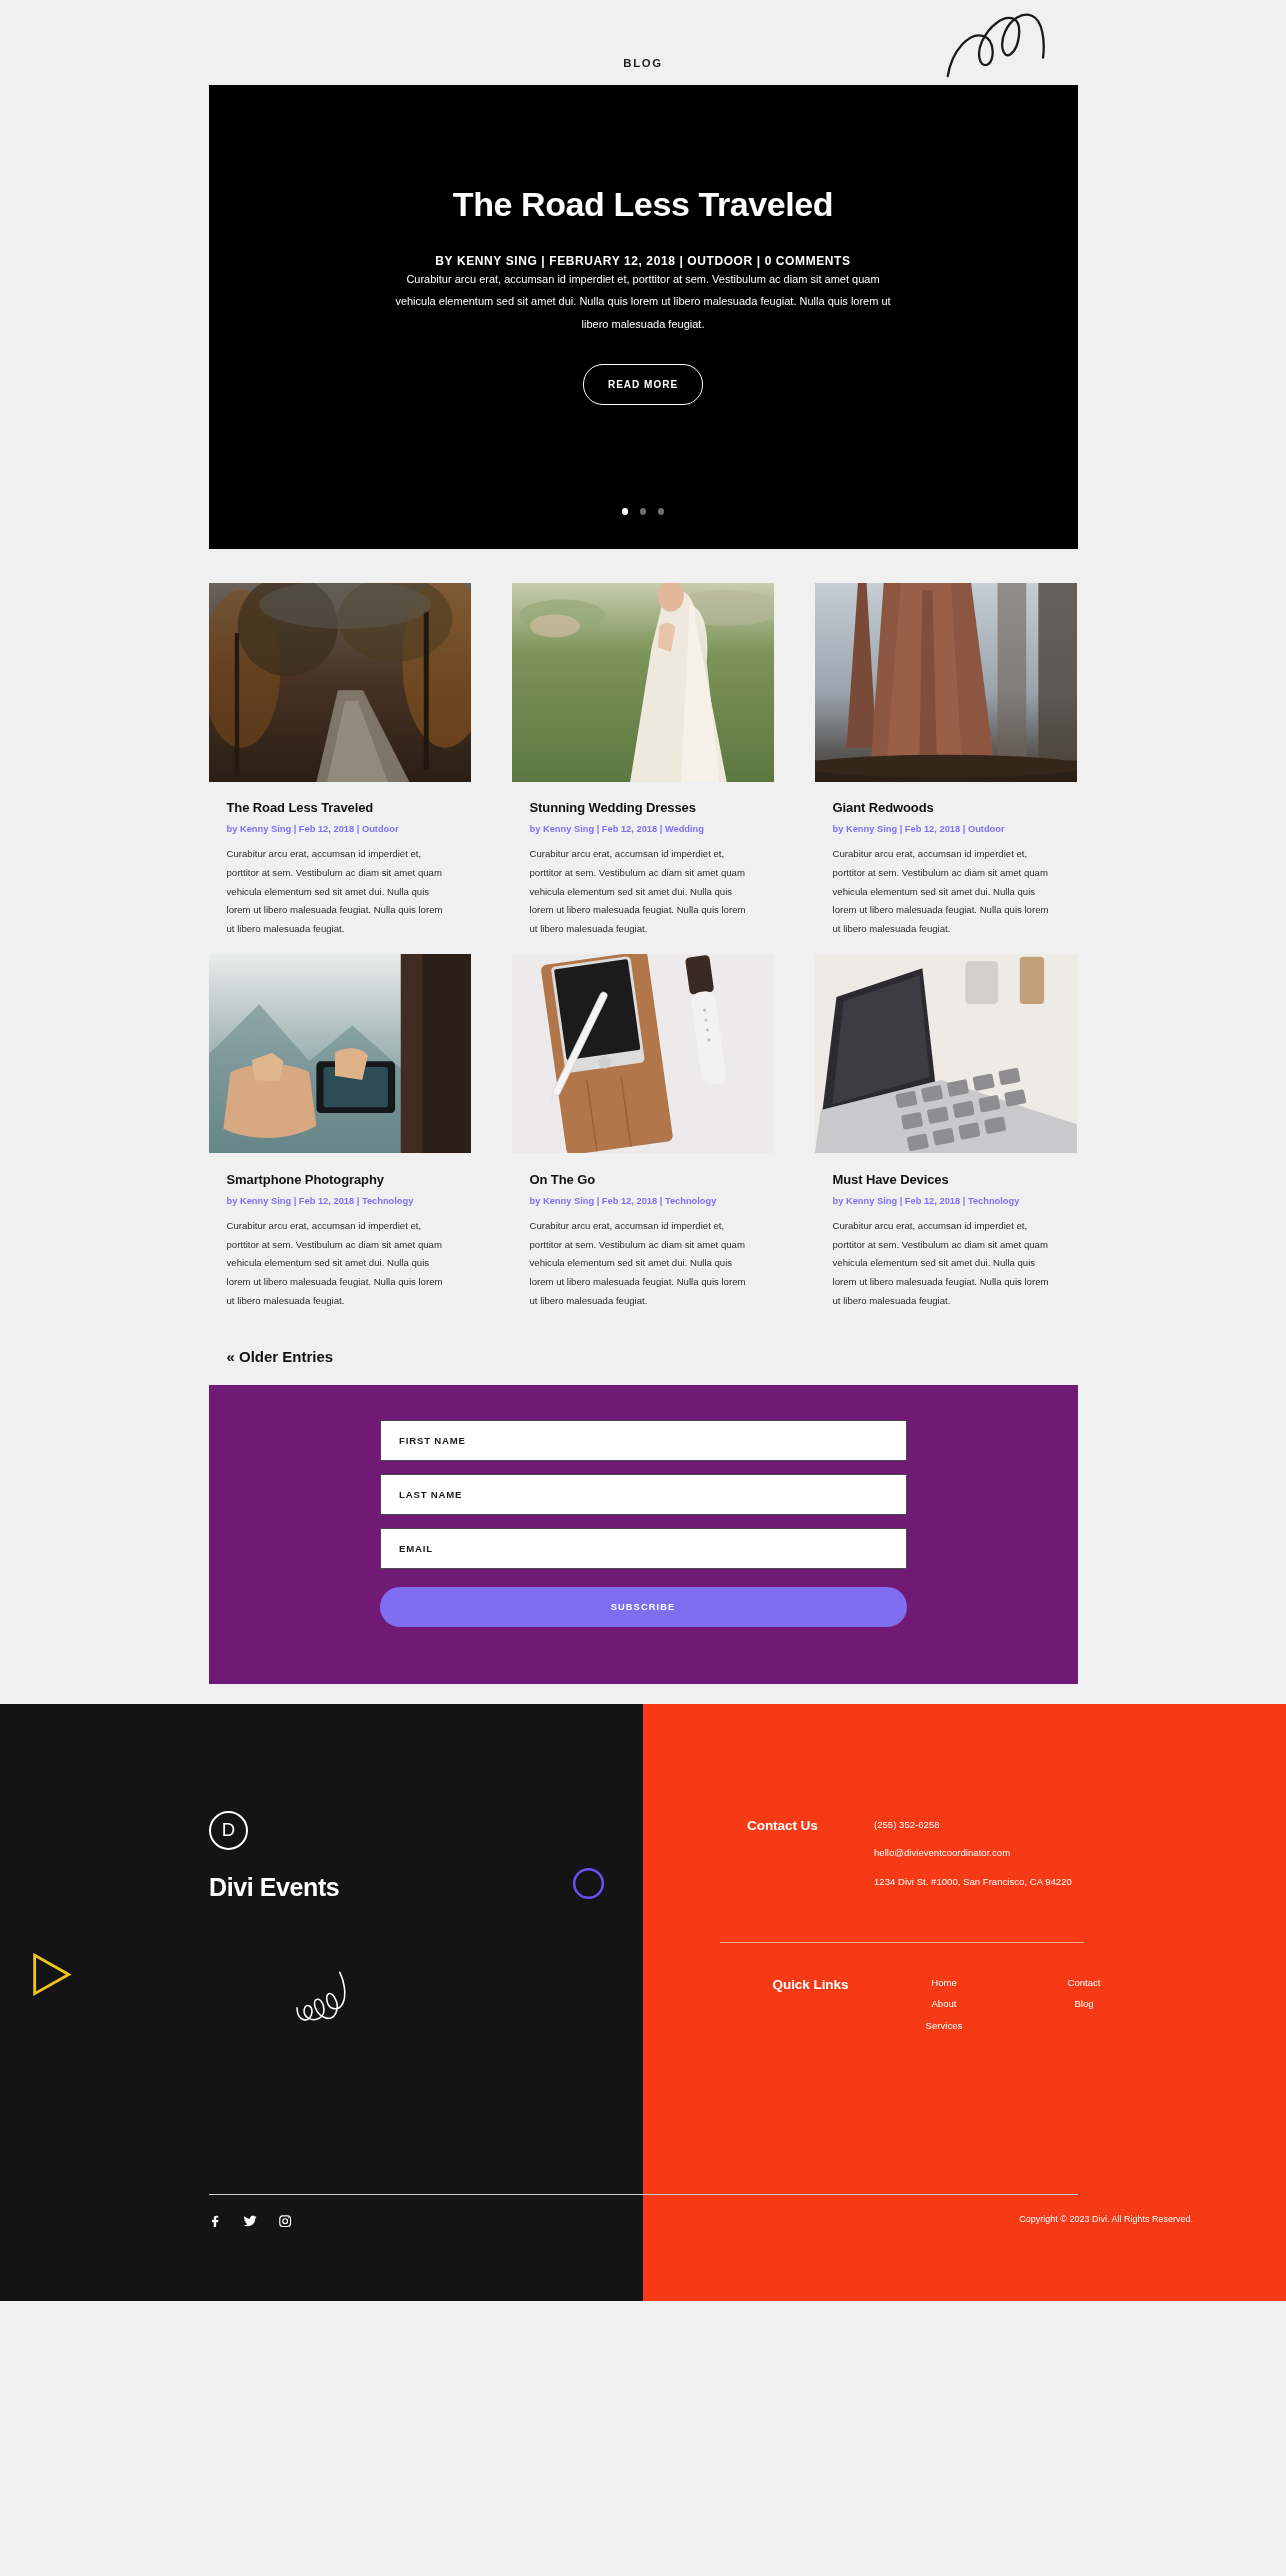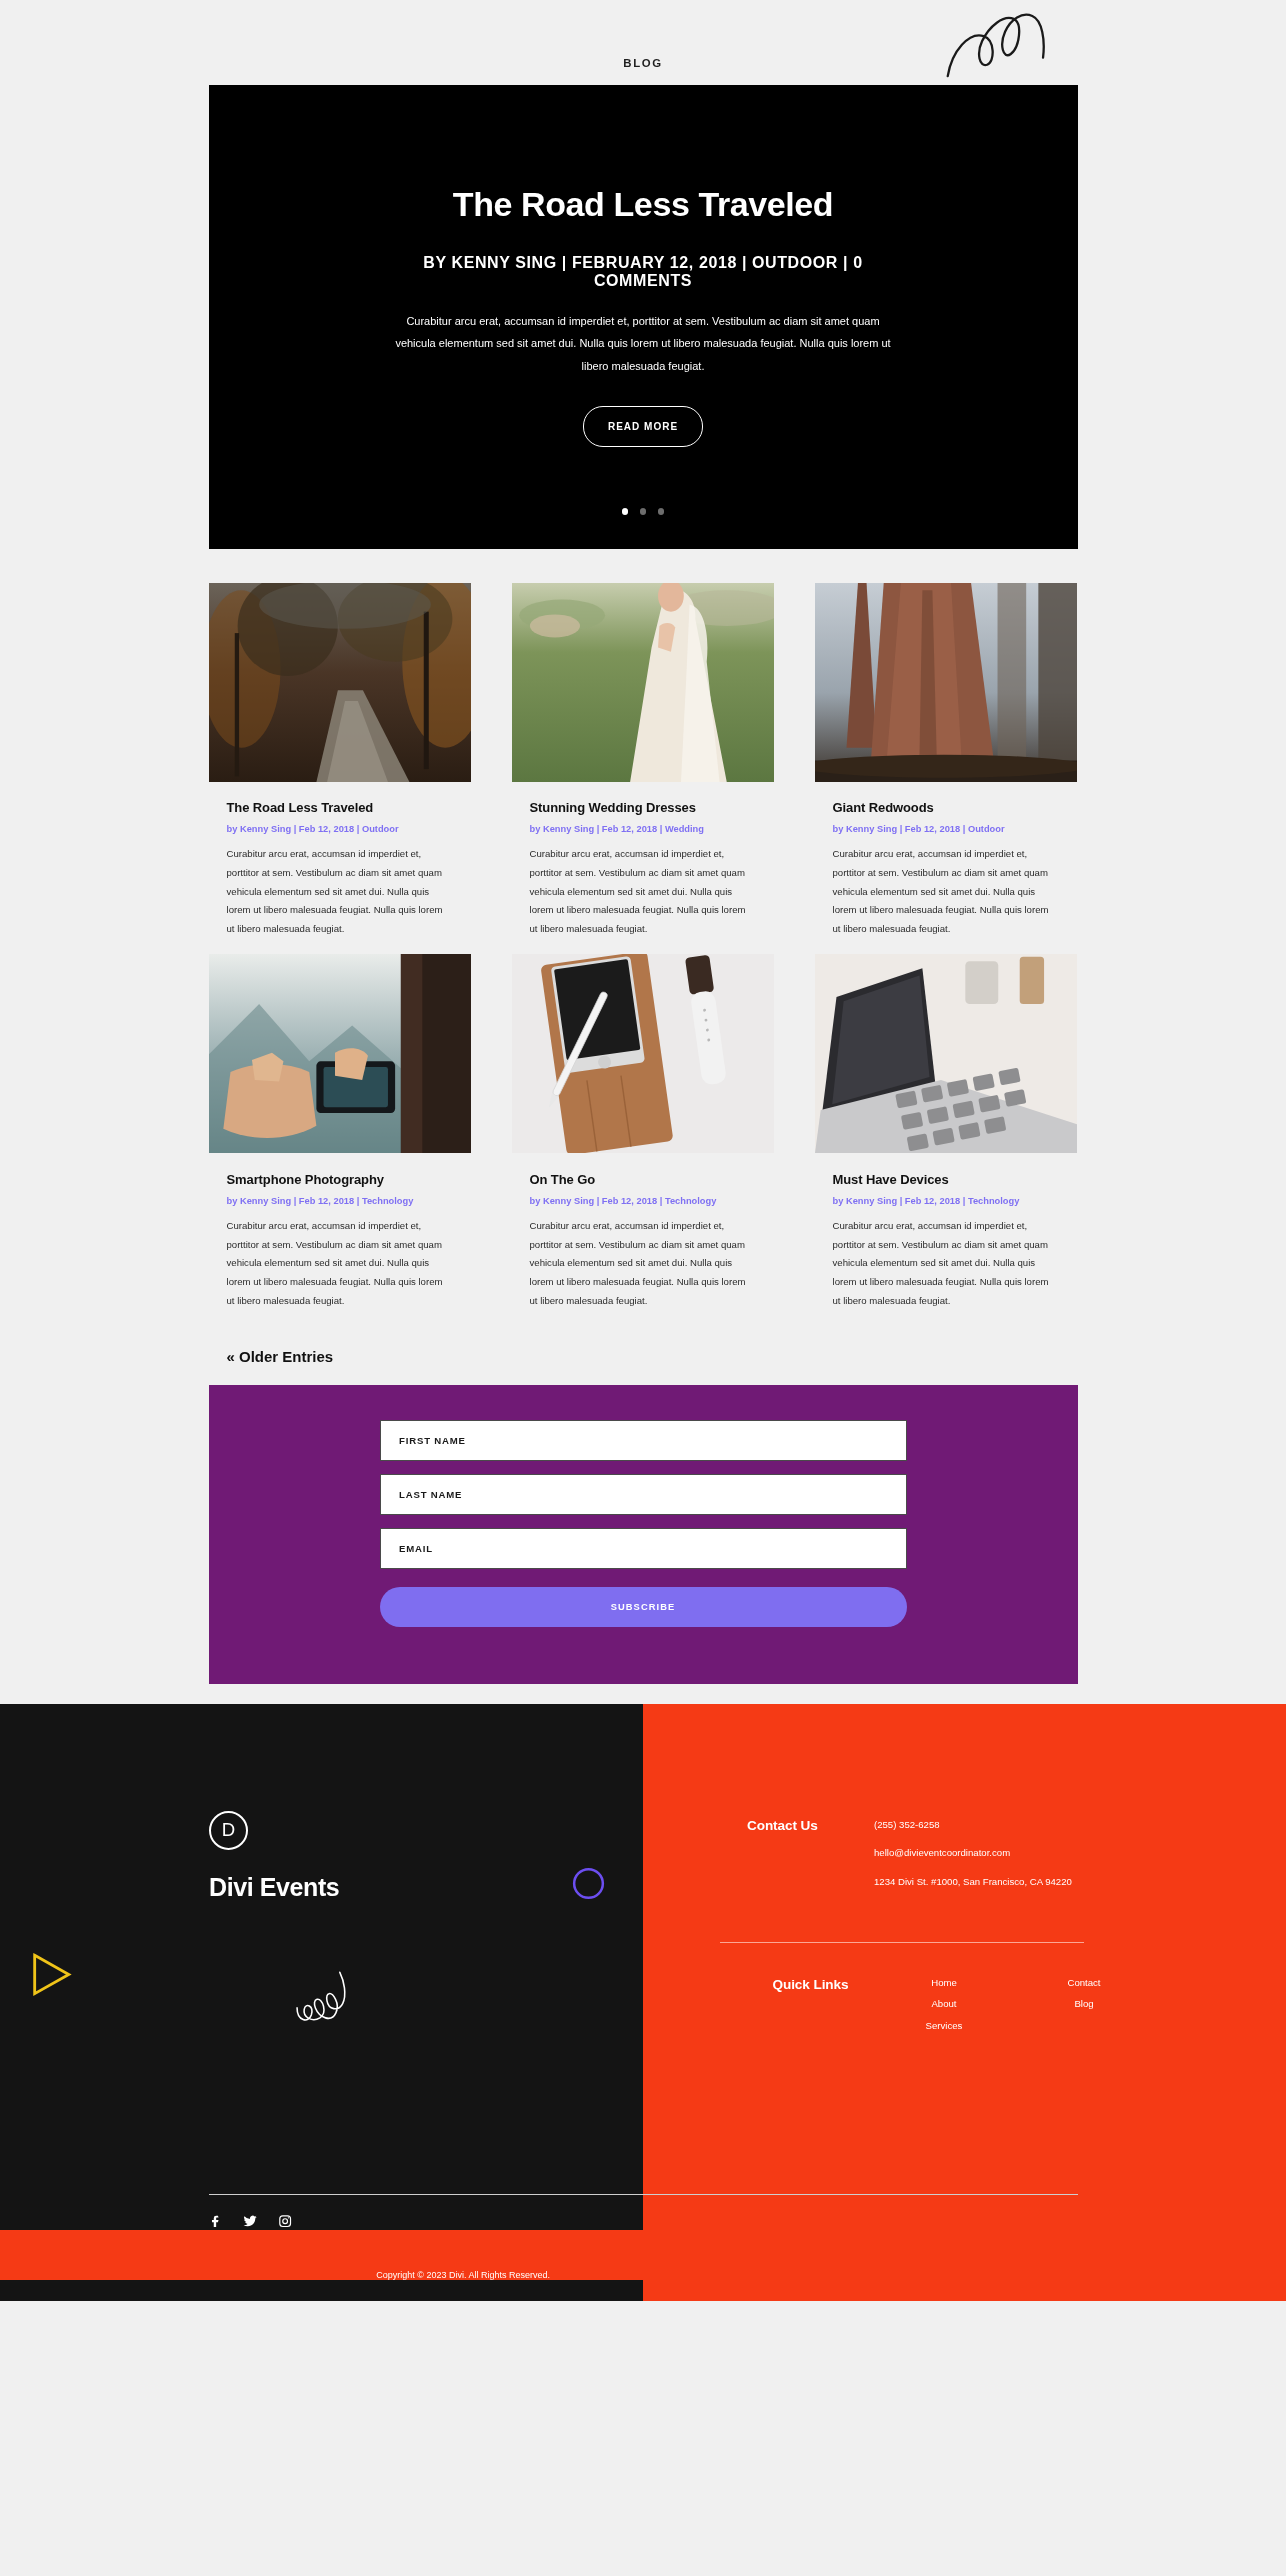--- a/index.html
+++ b/index.html
@@ -53,24 +53,24 @@
     text-align: center;
     color: #ffffff;
   }
   .slide-title {
     font-size: 34px;
     font-weight: 800;
     letter-spacing: -0.4px;
     margin-bottom: 30px;
   }
   .slide-meta {
-    font-size: 16px;
+    font-size: 12px;
     font-weight: 700;
     letter-spacing: 0.6px;
-    margin-bottom: 20px;
+    margin-bottom: 0;
   }
   .slide-text {
     font-size: 11px;
     line-height: 2.05;
     max-width: 643px;
     margin: 0 auto 29px auto;
     color: #ffffff;
   }
   .btn-read-more {
     display: inline-block;
@@ -254,21 +254,20 @@
     margin-bottom: 10.7px;
     cursor: pointer;
   }
 
   .footer-bottom {
     position: absolute;
     left: 0; right: 0;
     bottom: 0;
     height: 127px;
     display: flex;
-    flex-direction: column;
   }
   .fb-left {
     width: 643px;
     background: #141414;
     padding: 40px 0 0 209px;
   }
   .fb-right {
     width: 643px;
     background: #f53a15;
     padding: 40px 93px 0 0;

